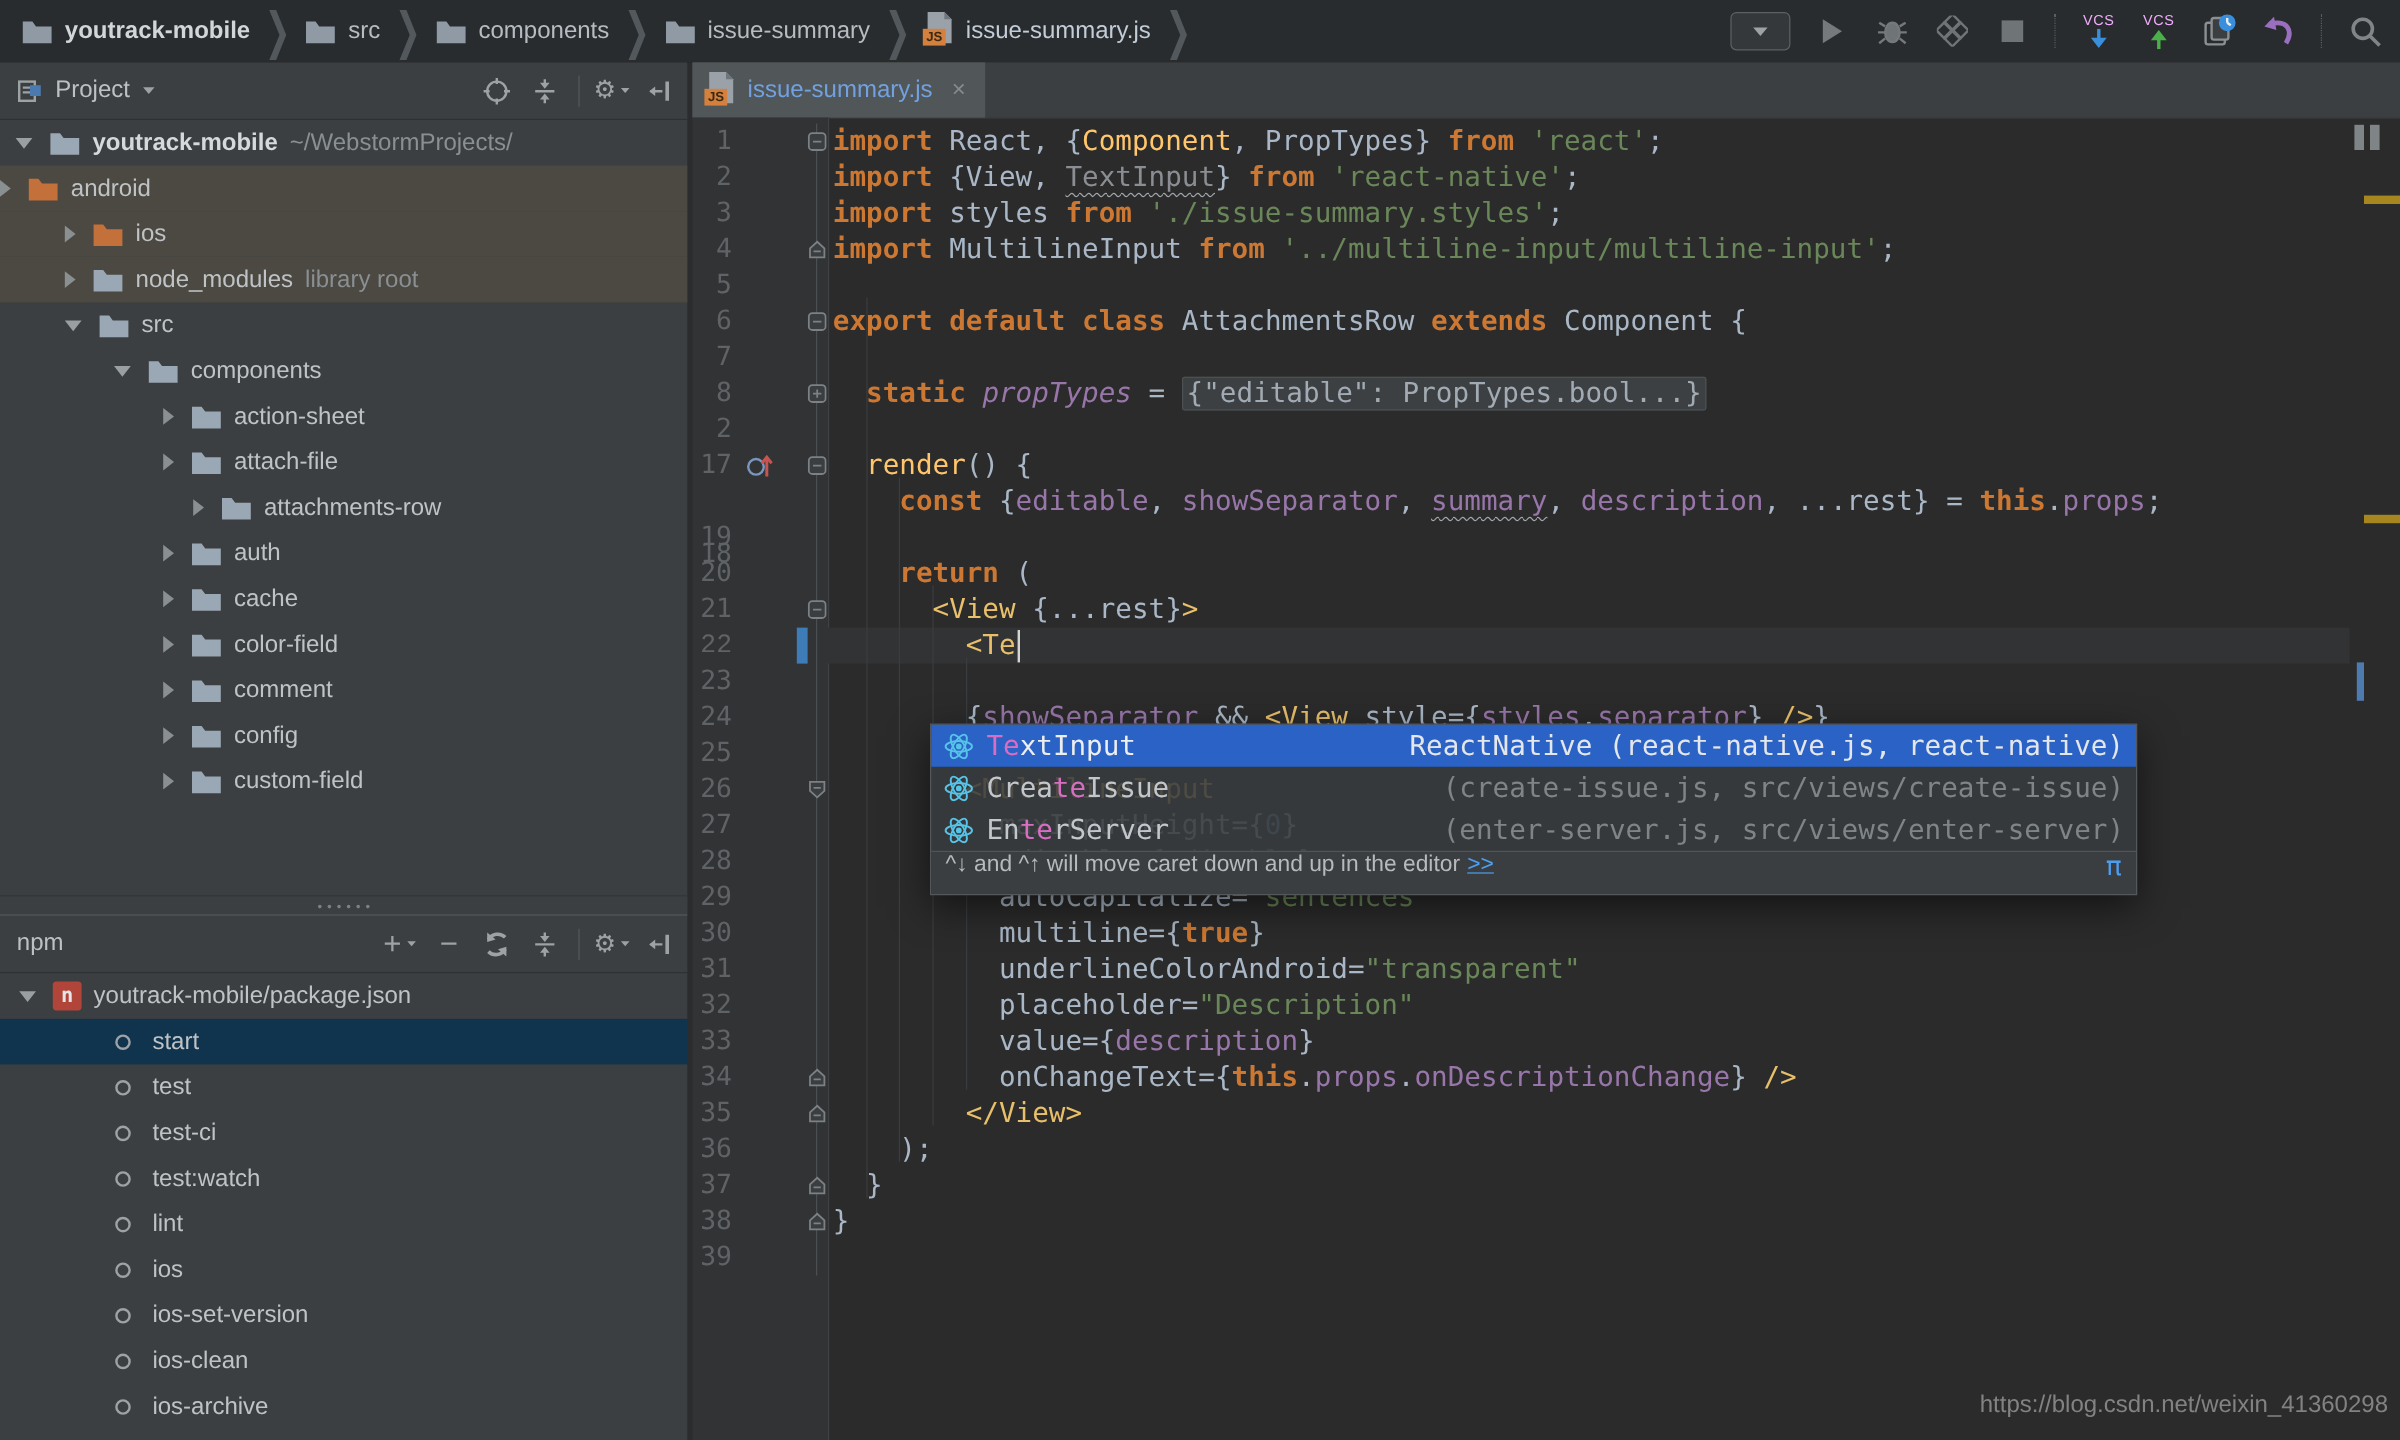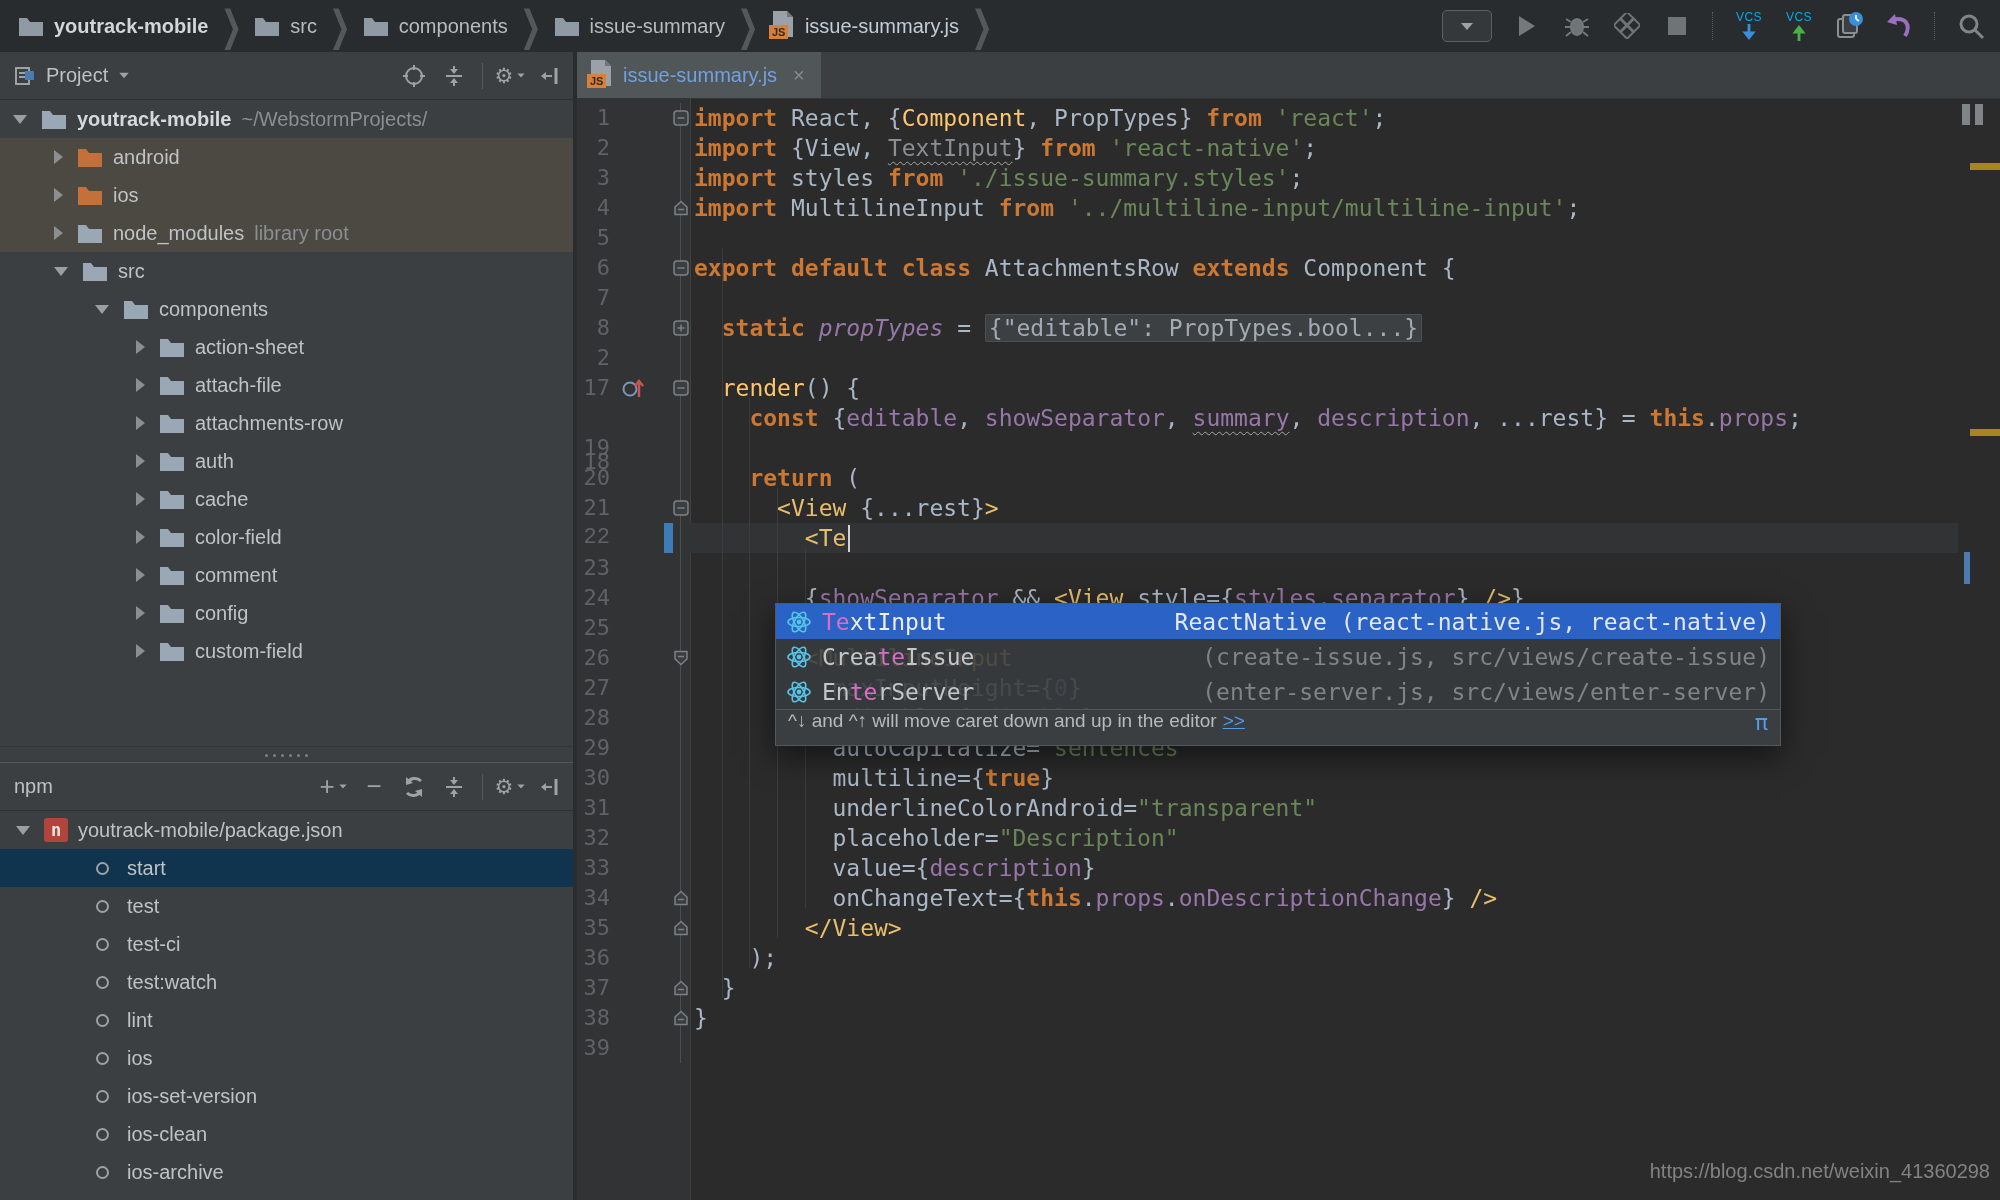--- a/index.html
+++ b/index.html
@@ -16,21 +16,21 @@
   .crumb-sep{margin:0 12px;color:#53585c;font-size:26px;transform:scaleY(1.6);display:inline-block;}
   #topbar-right{position:absolute;right:14px;top:0;height:52px;display:flex;align-items:center;gap:20px;}
   .tb-icon{display:flex;align-items:center;justify-content:center;width:30px;height:30px;}
   .runbox{width:48px;height:30px;border:1px solid #5d6164;border-radius:5px;background:#35383a;
           display:flex;align-items:center;justify-content:center;}
   .caret-down{width:0;height:0;border-left:6px solid transparent;border-right:6px solid transparent;
               border-top:7px solid #9da2a5;}
   .play-tri{width:0;height:0;border-top:10px solid transparent;border-bottom:10px solid transparent;
             border-left:16px solid #75797c;}
   .vcs-stack{display:flex;flex-direction:column;align-items:center;line-height:1;}
-  .vcs-label{font-size:12px;color:#0ea5e9;letter-spacing:.5px;margin-bottom:1px;}
+  .vcs-label{font-size:12px;color:#f0abfc;letter-spacing:.5px;margin-bottom:1px;}
   .tb-sep{width:1px;height:28px;border-left:1px dotted #5a5e61;}
   
   #left{position:absolute;left:0;top:52px;width:573px;height:1148px;background:#3c3f41;}
   #v-divider{position:absolute;left:573px;top:52px;width:4px;height:1148px;background:#2a2c2e;}
   .panel-header{position:relative;height:47px;border-bottom:1px solid #2e3133;display:flex;align-items:center;}
   .panel-title{color:#bdc1c4;font-size:20px;margin-left:14px;display:flex;align-items:center;gap:10px;}
   .ph-icons{position:absolute;right:10px;top:0;height:47px;display:flex;align-items:center;gap:16px;}
   .ph-icon{color:#9da2a5;font-size:21px;display:flex;align-items:center;justify-content:center;width:24px;height:24px;}
   .gear-wrap{display:flex;align-items:center;gap:2px;}
   #tree{position:absolute;left:0;top:48px;width:573px;}
@@ -298,21 +298,21 @@
         <div class="trow" style="padding-left: 13px;">
           <span class="chev open" style="margin-right: 14px;"></span>
           <span style="margin-right: 10px;">
             <svg width="26" height="22" viewBox="0 0 26 22">
               <path d="M1,3 h8 l3,4 h13 v14 h-24 z M1,3 v14" fill="#9aa7b4"></path>
             </svg>
           </span>
           <span class="t-label bold">youtrack-mobile</span>
           <span class="t-suffix">~/WebstormProjects/</span>
         </div>
-        <div class="trow band" style="padding-left: 54px; align-items: center;">
+        <div class="trow band" style=" align-items: center;">
           <span class="chev closed" style="margin-right: 14px;"></span>
           <span style="margin-right: 10px;">
             <svg width="26" height="22" viewBox="0 0 26 22">
               <path d="M1,3 h8 l3,4 h13 v14 h-24 z M1,3 v14" fill="#c4703a"></path>
             </svg>
           </span>
           <span class="t-label">android</span>
         </div>
         <div class="trow band" style="padding-left: 54px;">
           <span class="chev closed" style="margin-right: 14px;"></span>
@@ -362,21 +362,21 @@
         </div>
         <div class="trow" style="padding-left: 136px;">
           <span class="chev closed" style="margin-right: 14px;"></span>
           <span style="margin-right: 10px;">
             <svg width="26" height="22" viewBox="0 0 26 22">
               <path d="M1,3 h8 l3,4 h13 v14 h-24 z M1,3 v14" fill="#9aa7b4"></path>
             </svg>
           </span>
           <span class="t-label">attach-file</span>
         </div>
-        <div class="trow" style="padding-left: 136px;">
+        <div class="trow" style="padding-left: 136px; margin-left: 25px;">
           <span class="chev closed" style="margin-right: 14px;"></span>
           <span style="margin-right: 10px;">
             <svg width="26" height="22" viewBox="0 0 26 22">
               <path d="M1,3 h8 l3,4 h13 v14 h-24 z M1,3 v14" fill="#9aa7b4"></path>
             </svg>
           </span>
           <span class="t-label">attachments-row</span>
         </div>
         <div class="trow" style="padding-left: 136px;">
           <span class="chev closed" style="margin-right: 14px;"></span>

